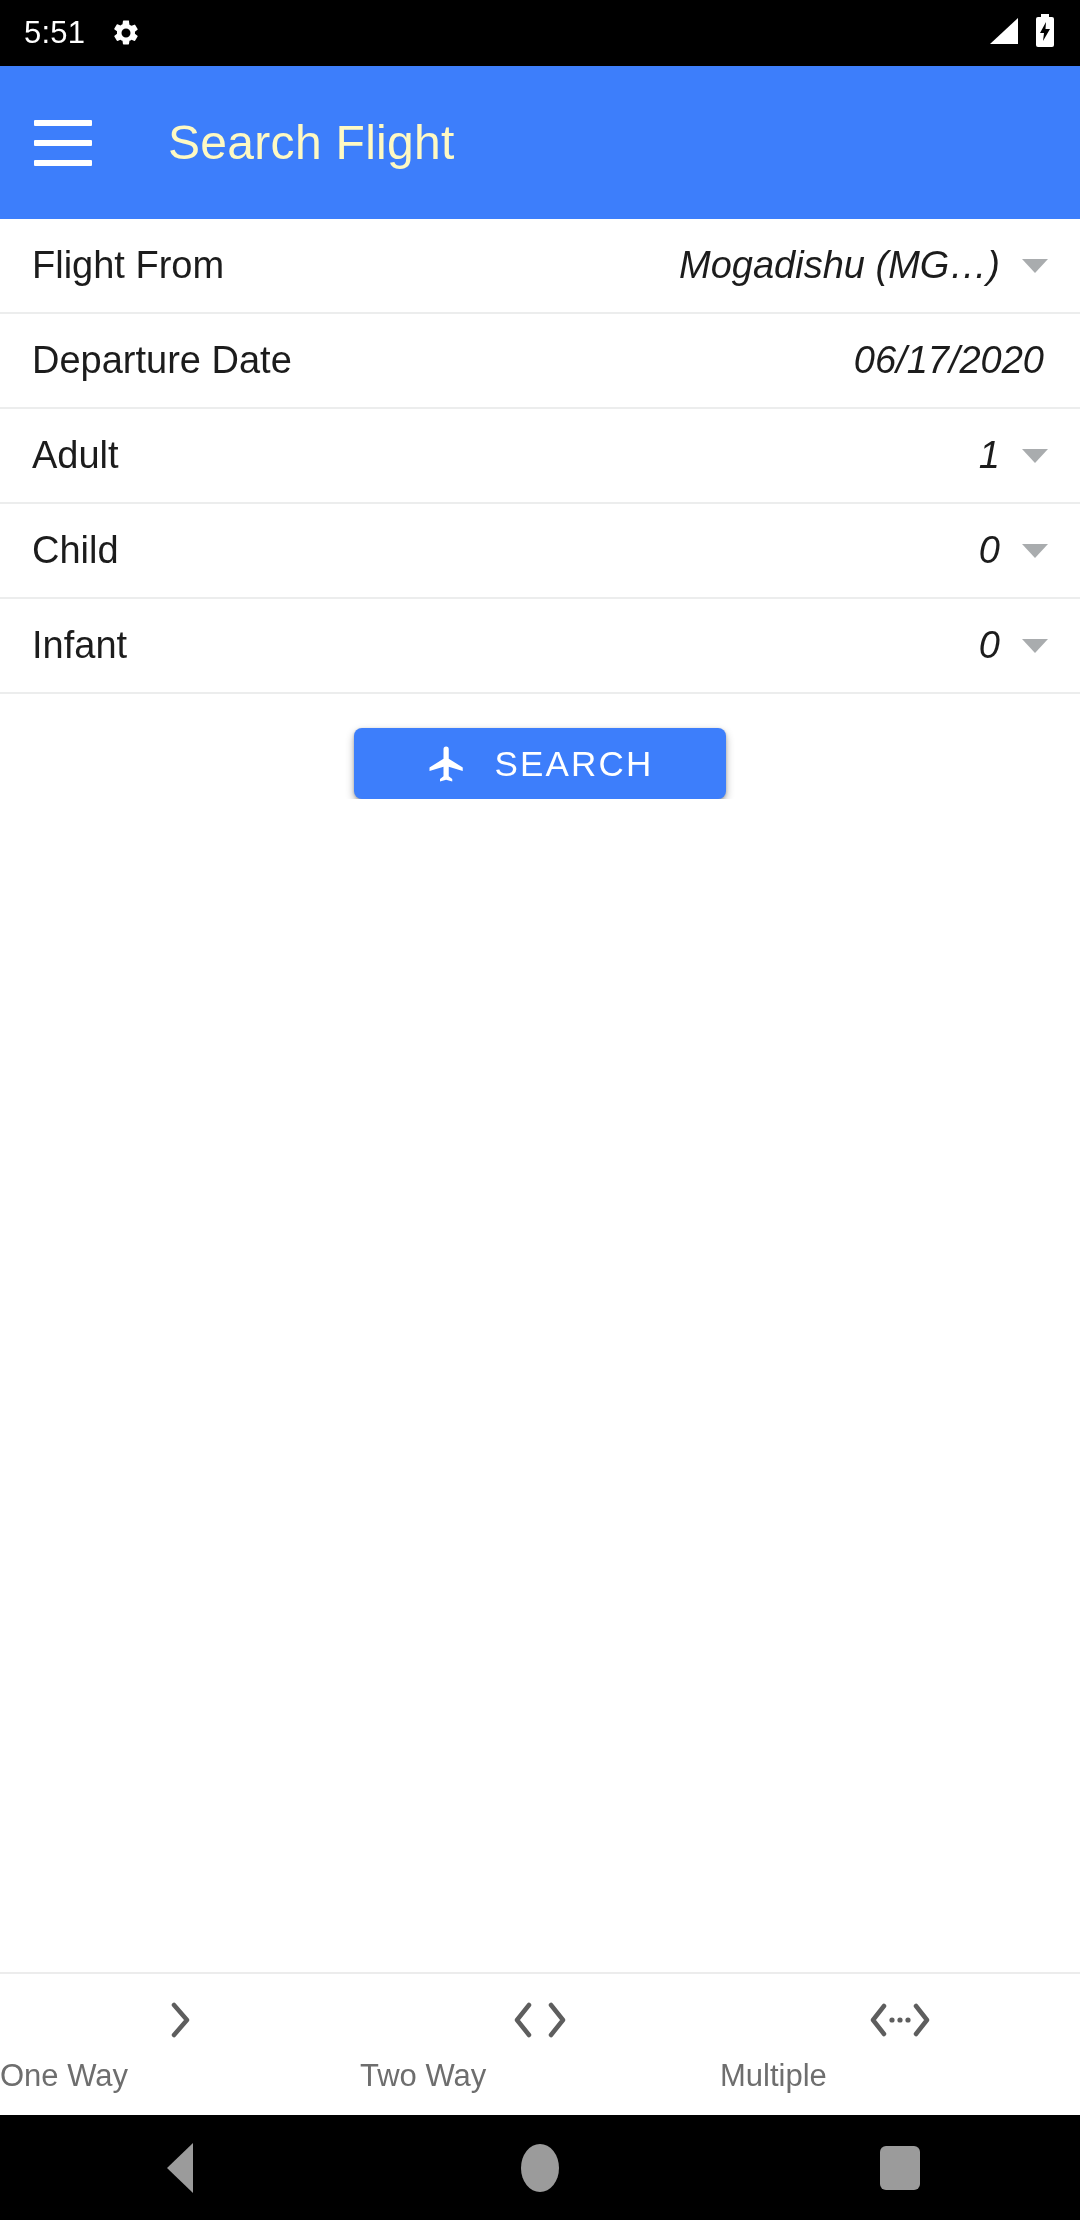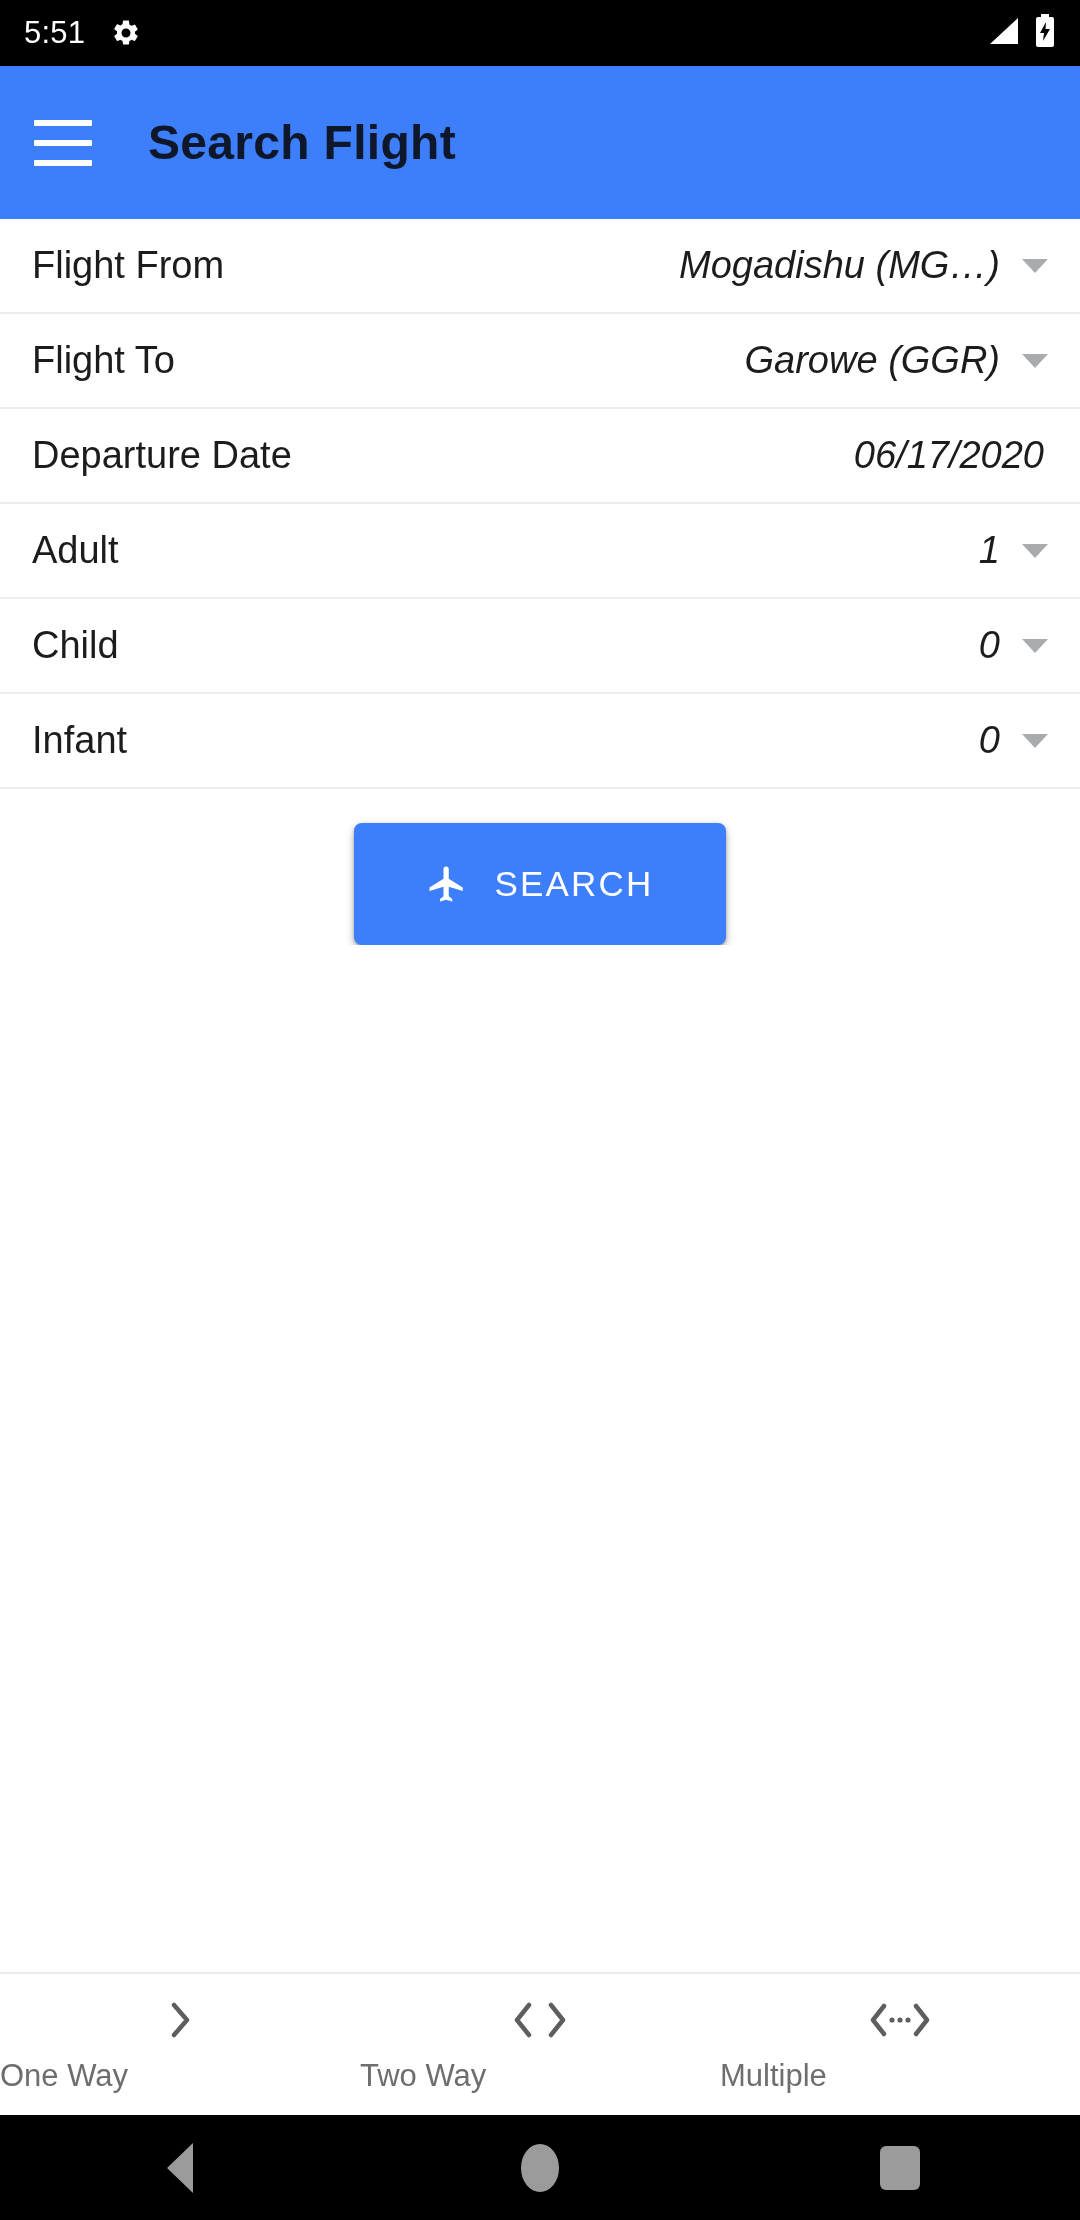--- a/index.html
+++ b/index.html
@@ -22,21 +22,21 @@
   .sb-spacer { flex:1; }
   .sb-right { display:flex; align-items:center; gap:14px; }
 
   
   .appbar {
     flex:0 0 153px; height:153px; background:#3d7efb;
     display:flex; align-items:center; padding:0 34px;
   }
   .hamburger { width:58px; height:46px; display:flex; flex-direction:column; justify-content:space-between; cursor:pointer; }
   .hamburger span { display:block; height:6px; background:#fff; border-radius:1px; width:100%; }
-  .appbar-title { color:#0f172a; font-size:48px; margin-left:56px; font-weight:700; letter-spacing:.3px; }
+  .appbar-title { color:#fef9c3; font-size:48px; margin-left:76px; font-weight:400; letter-spacing:.3px; }
 
   
   .form { flex:0 0 auto; background:#fff; }
   .row {
     height:95px; display:flex; align-items:center;
     padding:13px 32px; border-bottom:2px solid #eceded; position:relative;
   }
   .row-label { font-size:38px; color:#1c1c1c; }
   .row-right { margin-left:auto; display:flex; align-items:center;font-style:italic; }
   .row-value { font-size:38px; color:#1c1c1c; white-space:nowrap; }
@@ -44,21 +44,21 @@
     width:0; height:0; margin-left:22px;
     border-left:13px solid transparent; border-right:13px solid transparent;
     border-top:14px solid #a9acae;
   }
   .row.no-caret .row-right { padding-right:4px; }
 
   
   .btn-wrap { padding-top:34px; display:flex; justify-content:center; }
   .search-btn {
     background:#3d7efb; color:#fff; border:none; border-radius:8px;
-    height:122px; min-width:372px; padding:0 44px;
+    height:71px; min-width:372px; padding:0 44px;
     display:flex; align-items:center; justify-content:center; gap:26px;
     font-size:35px; letter-spacing:2.2px; cursor:pointer;
     box-shadow:0 4px 9px rgba(0,0,0,.30), 0 1px 3px rgba(0,0,0,.22);
   }
   .plane { display:flex; align-items:center; }
 
   
   .body-spacer { flex:1 1 auto; background:#fff; }
 
   
@@ -125,27 +125,20 @@
   <div class="form">
 
     <div class="row">
       <span class="row-label">Flight From</span>
       <span class="row-right">
         <span class="row-value">Mogadishu (MG…)</span>
         <span class="caret"></span>
       </span>
     </div>
 
-    <div class="row">
-      <span class="row-label">Flight To</span>
-      <span class="row-right">
-        <span class="row-value">Garowe (GGR)</span>
-        <span class="caret"></span>
-      </span>
-    </div>
 
     <div class="row no-caret">
       <span class="row-label">Departure Date</span>
       <span class="row-right">
         <span class="row-value">06/17/2020</span>
       </span>
     </div>
 
     <div class="row">
       <span class="row-label">Adult</span>

